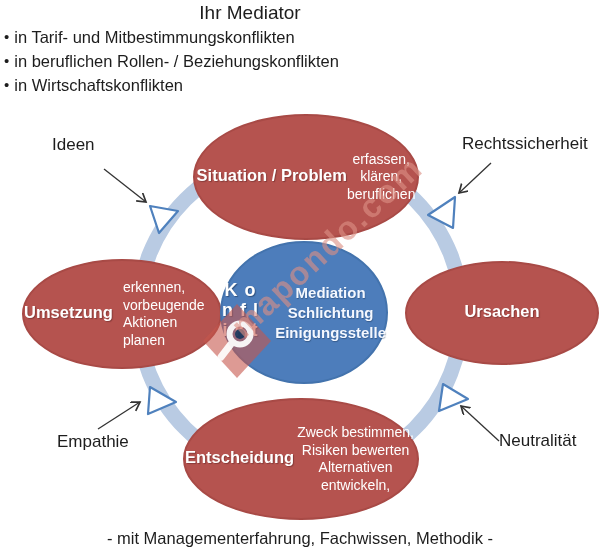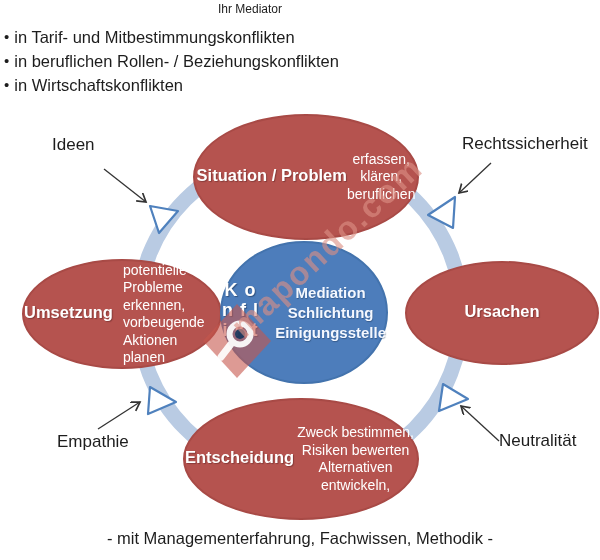--- a/index.html
+++ b/index.html
@@ -7,21 +7,21 @@
     width:600px;height:560px;position:relative;overflow:hidden;
     background:#ffffff;
     font-family:"Liberation Sans","DejaVu Sans",sans-serif;
     color:#1d1d1d;
   }
   .abs{position:absolute;}
 
   
   .hdr-title{
     top:2px;left:0;width:500px;text-align:center;
-    font-size:12px;font-weight:500;color:#1d1d1d;
+    font-size:19px;font-weight:500;color:#1d1d1d;
   }
   .bullets{top:25px;left:4px;}
   .bullet-row{display:flex;align-items:flex-start;line-height:24px;font-size:16.5px;}
   .bullet-glyph{margin-right:5px;font-size:15px;}
 
   
   svg.layer{position:absolute;left:0;top:0;pointer-events:none;}
   #base-layer{z-index:1;}
   #logo-layer{z-index:4;}
 
@@ -122,21 +122,20 @@
   <div class="node-body">
     <div class="node-line">Zweck bestimmen,</div>
     <div class="node-line">Risiken bewerten</div>
     <div class="node-line">Alternativen entwickeln,</div>
   </div>
 </div>
 
 <div class="node node-red node-left">
   <div class="node-title">Umsetzung</div>
   <div class="node-body">
-    <div class="node-line">potentielle Probleme</div>
     <div class="node-line">erkennen,</div>
     <div class="node-line">vorbeugende</div>
     <div class="node-line">Aktionen planen</div>
   </div>
 </div>
 
 <div class="node node-blue node-center">
   <div class="node-title">K o n f l i k t</div>
   <div class="node-body">
     <div class="node-line">Mediation</div>

